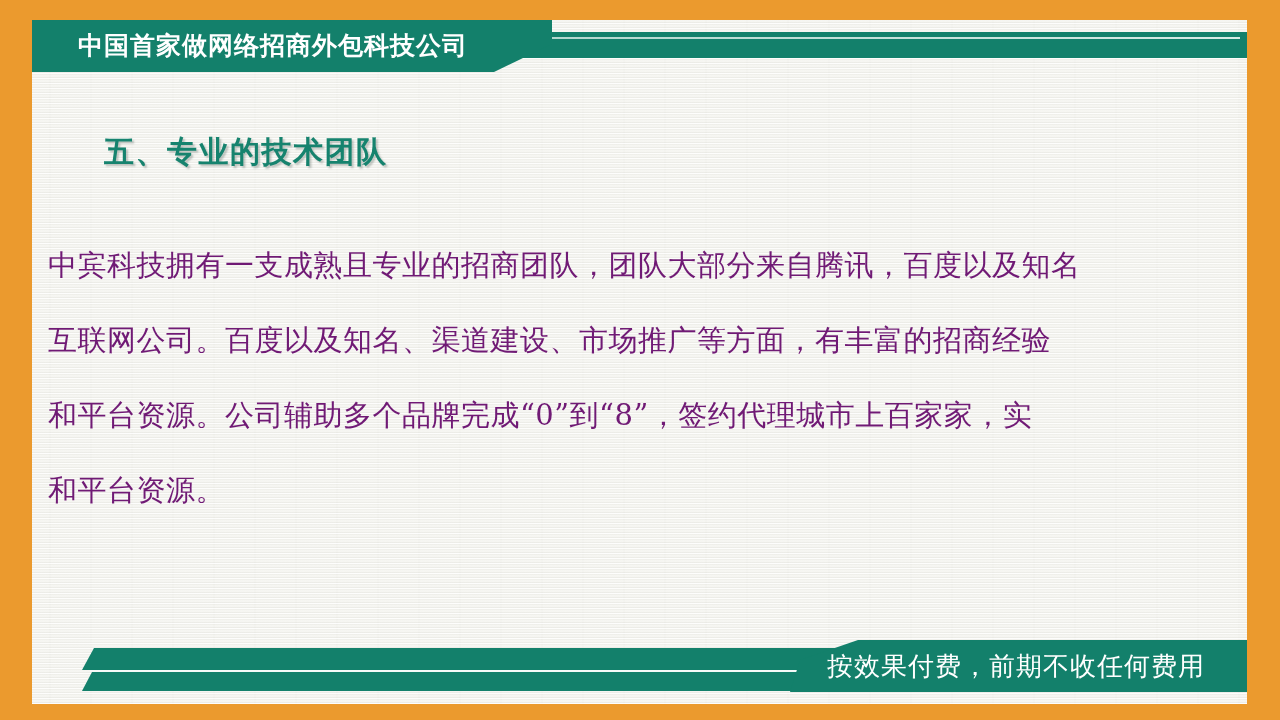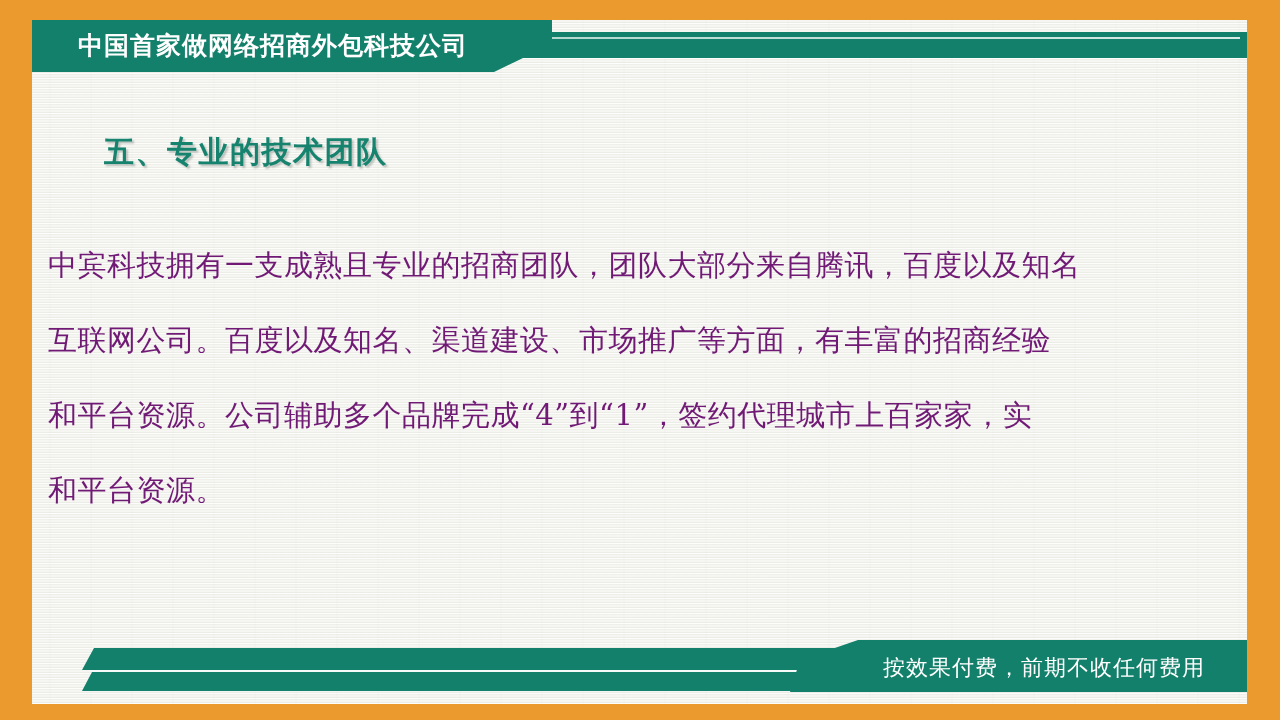--- a/index.html
+++ b/index.html
@@ -186,24 +186,24 @@
     background: #13806b;
     clip-path: polygon(68px 20px, 126px 0, 515px 0, 515px 52px, 58px 52px);
   }
   #footer-text {
     position: absolute;
     right: 42px;
     top: 0;
     height: 52px;
     line-height: 56px;
     color: #ffffff;
-    font-size: 22px;
+    font-size: 26px;
     letter-spacing: 1px;
     white-space: nowrap;
-    font-family: Liberation Sans, sans-serif;
+    font-family: Liberation Mono, monospace;
   }
 </style>
 </head>
 <body>
 
 <div id="slide">
 
   <div id="canvas"></div>
 
   <div id="header-band">
@@ -212,21 +212,21 @@
     <div class="hdr-accent"></div>
     <div class="hdr-block"></div>
     <div id="header-title">中国首家做网络招商外包科技公司</div>
   </div>
 
   <div id="section-heading">五、专业的技术团队</div>
 
   <div id="body-copy">
     <span class="line">中宾科技拥有一支成熟且专业的招商团队，团队大部分来自腾讯，百度以及知名</span>
     <span class="line">互联网公司。百度以及知名、渠道建设、市场推广等方面，有丰富的招商经验</span>
-    <span class="line">和平台资源。公司辅助多个品牌完成“4”到“1”，签约代理城市上百家家，实</span>
+    <span class="line">和平台资源。公司辅助多个品牌完成“0”到“8”，签约代理城市上百家家，实</span>
     <span class="line">和平台资源。</span>
   </div>
 
   <div id="footer-band">
     <div class="ftr-strip-top"></div>
     <div class="ftr-strip-bottom"></div>
     <div class="ftr-divider"></div>
     <div class="ftr-block"></div>
     <div id="footer-text">按效果付费，前期不收任何费用</div>
   </div>

